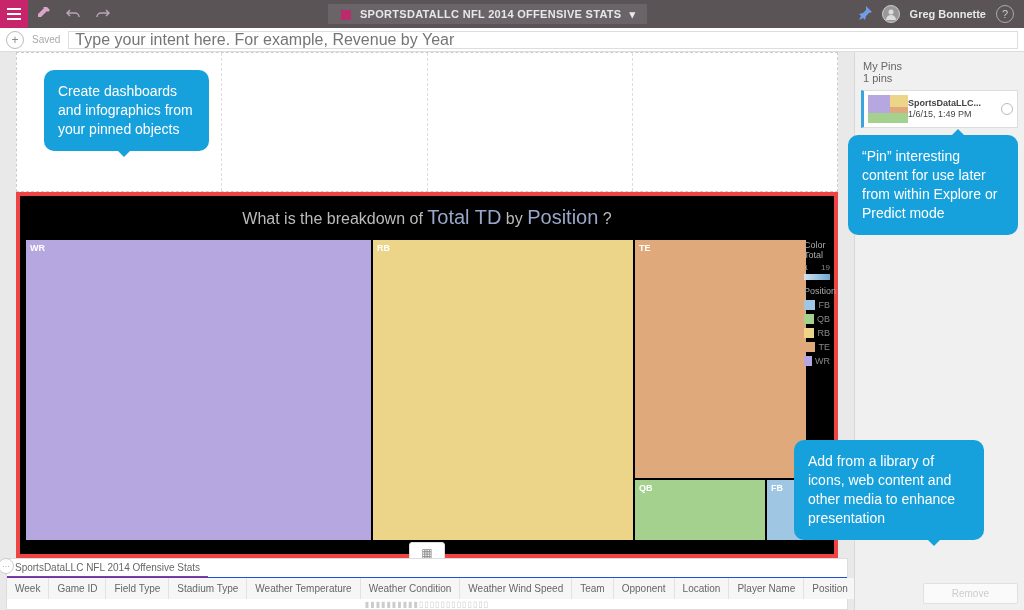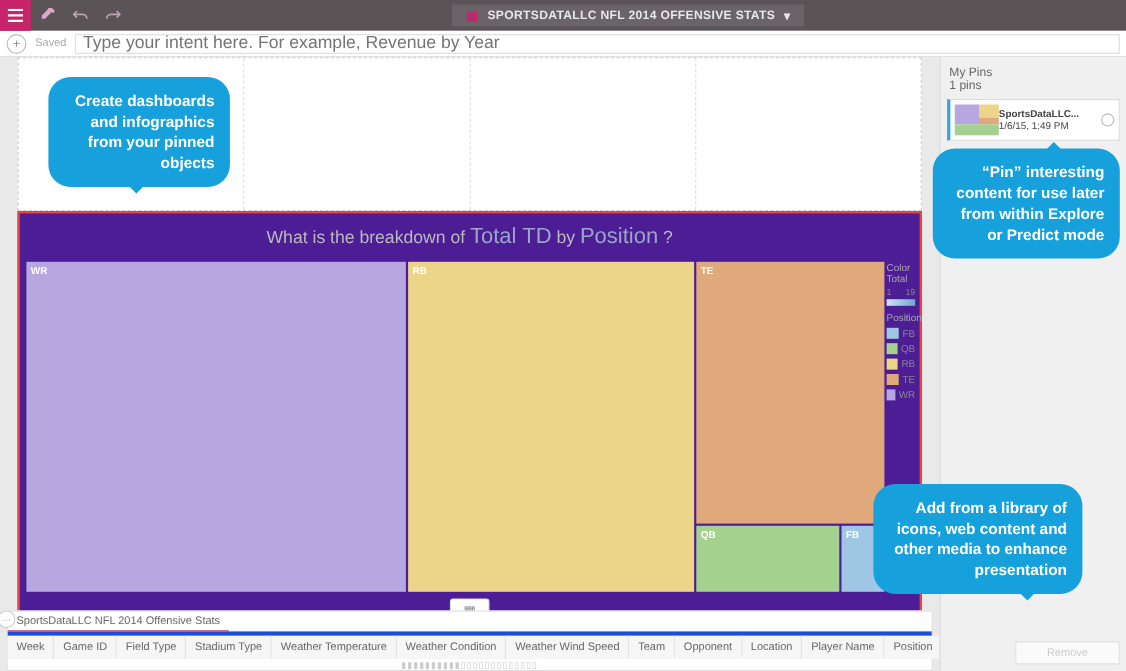--- a/index.html
+++ b/index.html
@@ -27,57 +27,57 @@
   .workspace { position: absolute; top: 52px; left: 0; right: 0; bottom: 0; display: flex; }
   .canvas { flex: 1; position: relative; background: #e9e9e9; }
   .sidebar { width: 170px; background: #f0f0f0; border-left: 1px solid #d8d8d8; padding: 6px; position: relative; }
 
   
   .dropzone { position: absolute; top: 0; left: 16px; right: 16px; height: 140px; border: 1px dashed #ccc; background: #fff; display: flex; }
   .dz-col { flex: 1; border-right: 1px dashed #ddd; }
   .dz-col:last-child { border-right: none; }
 
   
-  .chartcard { position: absolute; top: 140px; left: 16px; right: 16px; bottom: 52px; background: #4c1d95; border: 2px solid #ef4444; }
+  .chartcard { position: absolute; top: 140px; left: 16px; right: 16px; bottom: 52px; background: #000000; border: 4px solid #ef4444; }
   .chart-title { text-align: center; font-size: 16px; color: #bbb; padding: 10px 0 8px; }
   .chart-title .strong { color: #9aa6c9; font-size: 20px; font-weight: 500; }
   .treemap { position: absolute; top: 44px; left: 6px; bottom: 8px; width: 780px; }
   .tile { position: absolute; color: #fff; font-size: 9px; font-weight: bold; padding: 3px 4px; }
   .tile.wr { left: 0; top: 0; width: 345px; height: 300px; background: #b6a7e0; }
   .tile.rb { left: 347px; top: 0; width: 260px; height: 300px; background: #ecd588; }
   .tile.te { left: 609px; top: 0; width: 171px; height: 238px; background: #e0a97c; }
   .tile.qb { left: 609px; top: 240px; width: 130px; height: 60px; background: #a4d18e; }
   .tile.fb { left: 741px; top: 240px; width: 39px;  height: 60px; background: #9fc6e2; }
   .legend { position: absolute; top: 44px; right: 4px; width: 26px; font-size: 9px; color: #888; }
   .lg-title { font-size: 9px; color: #aaa; }
   .lg-row { display: flex; align-items: center; gap: 3px; margin-top: 4px; }
   .sw { width: 12px; height: 10px; }
   .chart-tool { position: absolute; left: 50%; bottom: -10px; transform: translateX(-50%); width: 36px; height: 22px; background: #fff; border: 1px solid #ddd; border-radius: 3px; display:flex; align-items:center; justify-content:center; color:#888; font-size: 12px; }
 
   
   .bottombar { position: absolute; left: 6px; right: 6px; bottom: 0; background: #fff; border: 1px solid #ddd; }
   .source-tab { padding: 3px 8px; font-size: 10px; color: #666; border-bottom: 1px solid #c7246c; display: inline-block; }
-  .columns { display: flex; border-top: 4px solid #1d4ed8; }
+  .columns { display: flex; border-top: 1px solid #1d4ed8; }
   .col { border-right: 1px solid #e2e2e2; padding: 5px 8px; font-size: 10px; color: #666; background: #f6f6f6; white-space: nowrap; }
   .scroll-ind { height: 10px; display:flex; justify-content:center; align-items:center; color:#ccc; font-size:8px; letter-spacing:1px; }
   .tab-circle { width: 16px; height:16px; border:1px solid #ccc; border-radius:50%; position:absolute; left:-9px; top:-1px; background:#fff; display:flex; align-items:center; justify-content:center; font-size:8px; color:#aaa;}
 
   
   .pins-head { display: flex; justify-content: space-between; font-size: 11px; color: #666; padding: 2px 2px 6px; flex-direction: column; }
   .pin-card { background: #fff; border: 1px solid #ddd; border-left: 3px solid #3aa4dc; padding: 4px; display: flex; align-items: center; gap: 0; }
   .pin-thumb { width: 40px; height: 28px; position: relative; }
   .pin-thumb .a{position:absolute;left:0;top:0;width:22px;height:18px;background:#b6a7e0;}
   .pin-thumb .b{position:absolute;left:22px;top:0;width:18px;height:12px;background:#ecd588;}
   .pin-thumb .c{position:absolute;left:22px;top:12px;width:18px;height:6px;background:#e0a97c;}
   .pin-thumb .d{position:absolute;left:0;top:18px;width:40px;height:10px;background:#a4d18e;}
   .pin-meta { font-size: 9px; color: #444; line-height: 1.2; }
   .pin-radio { width: 12px; height: 12px; border: 1px solid #bbb; border-radius:50%; margin-left:auto; }
 
   
-  .callout { position: absolute; background: #17a1dc; color: #fff; border-radius: 20px; padding: 12px 14px; font-size: 14px; line-height: 1.35; text-align: right; max-width: 190px; z-index: 50; font-weight: bold; }
+  .callout { position: absolute; background: #17a1dc; color: #fff; border-radius: 10px; padding: 12px 14px; font-size: 14px; line-height: 1.35; text-align: left; max-width: 190px; z-index: 50; }
   .callout::after { content:""; position:absolute; width:0; height:0; }
   .co1 { top: 70px; left: 44px; width: 165px; }
   .co1::after { bottom:-16px; left:70px; border:10px solid transparent; border-top-color:#17a1dc; }
   .co2 { top: 135px; right: 6px; width: 170px; }
   .co2::after { top:-16px; right:50px; border:10px solid transparent; border-bottom-color:#17a1dc; }
   .co3 { top: 440px; right: 40px; width: 202px; }
   .co3::after { bottom:-16px; right:40px; border:10px solid transparent; border-top-color:#17a1dc; }
 
   .remove-btn { position:absolute; right:6px; bottom:6px; border:1px solid #e0e0e0; background:#fafafa; color:#ccc; font-size:10px; padding:4px 28px; border-radius:2px; }
 </style>
@@ -104,20 +104,35 @@
     <svg width="14" height="14" viewBox="0 0 14 14">
         <path fill="none" stroke="#b9a5b3" stroke-width="1.5" d="M10 3l3 3-3 3M13 6H5a4 4 0 00-4 4"></path>
       </svg>
   </div>
   <div class="title-wrap">
     <div class="title-chip">
       <span class="chip-icon">▦</span>
       <span>SPORTSDATALLC NFL 2014 OFFENSIVE STATS</span>
       <span>▾</span>
     </div>
+  </div>
+  <div class="topbar-right">
+    <span style="color:#6f9de8">
+      <svg width="14" height="14" viewBox="0 0 14 14">
+          <path fill="#6f9de8" d="M8 0l6 6-3 1-3 3-1 4-2-2-4 2 2-4-2-2 4-1 3-3z"></path>
+        </svg>
+    </span>
+    <span class="avatar">
+      <svg width="12" height="12" viewBox="0 0 12 12">
+          <circle cx="6" cy="4" r="2.5" fill="#ddd"></circle>
+          <path fill="#ddd" d="M1 12a5 5 0 0110 0z"></path>
+        </svg>
+    </span>
+    <span class="username">Greg Bonnette</span>
+    <span class="help">?</span>
   </div>
 </div>
 
 <div class="intentbar">
   <div class="add-btn">+</div>
   <span class="saved">Saved</span>
   <input class="intent-input" placeholder="Type your intent here. For example, Revenue by Year" style="">
 </div>
 
 <div class="workspace">

